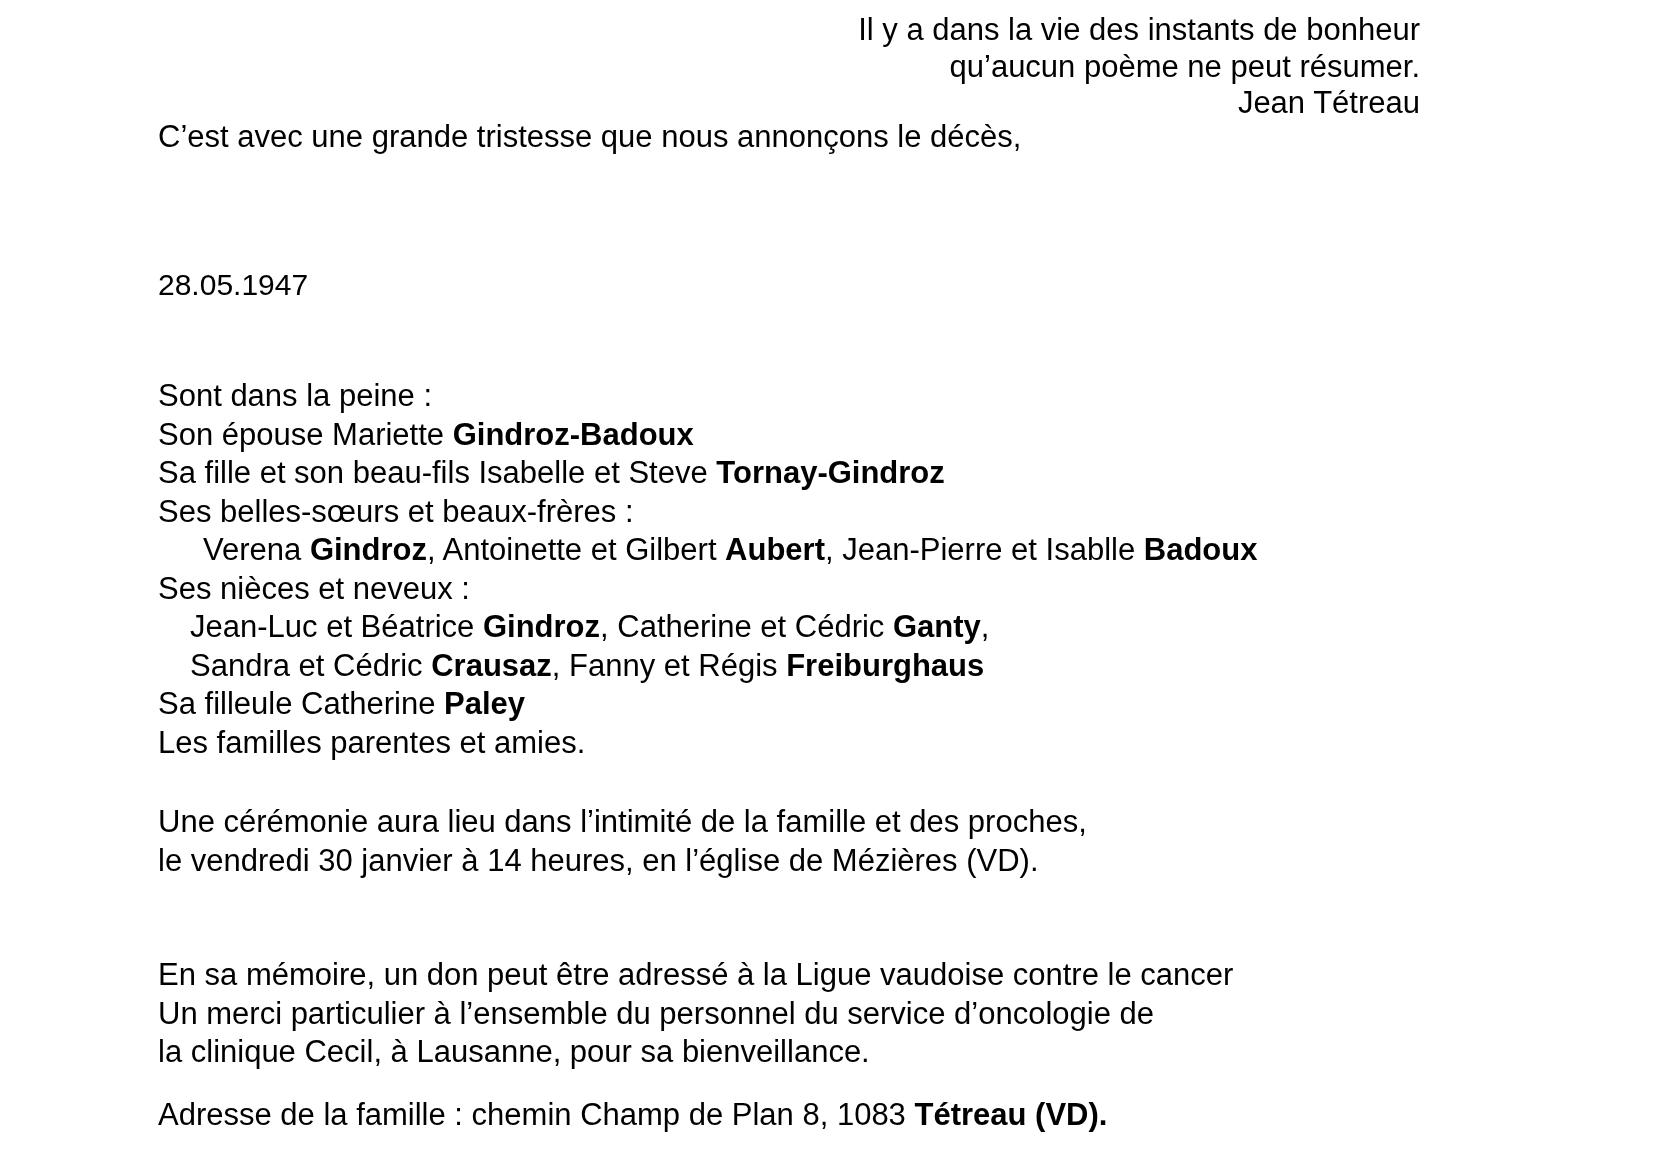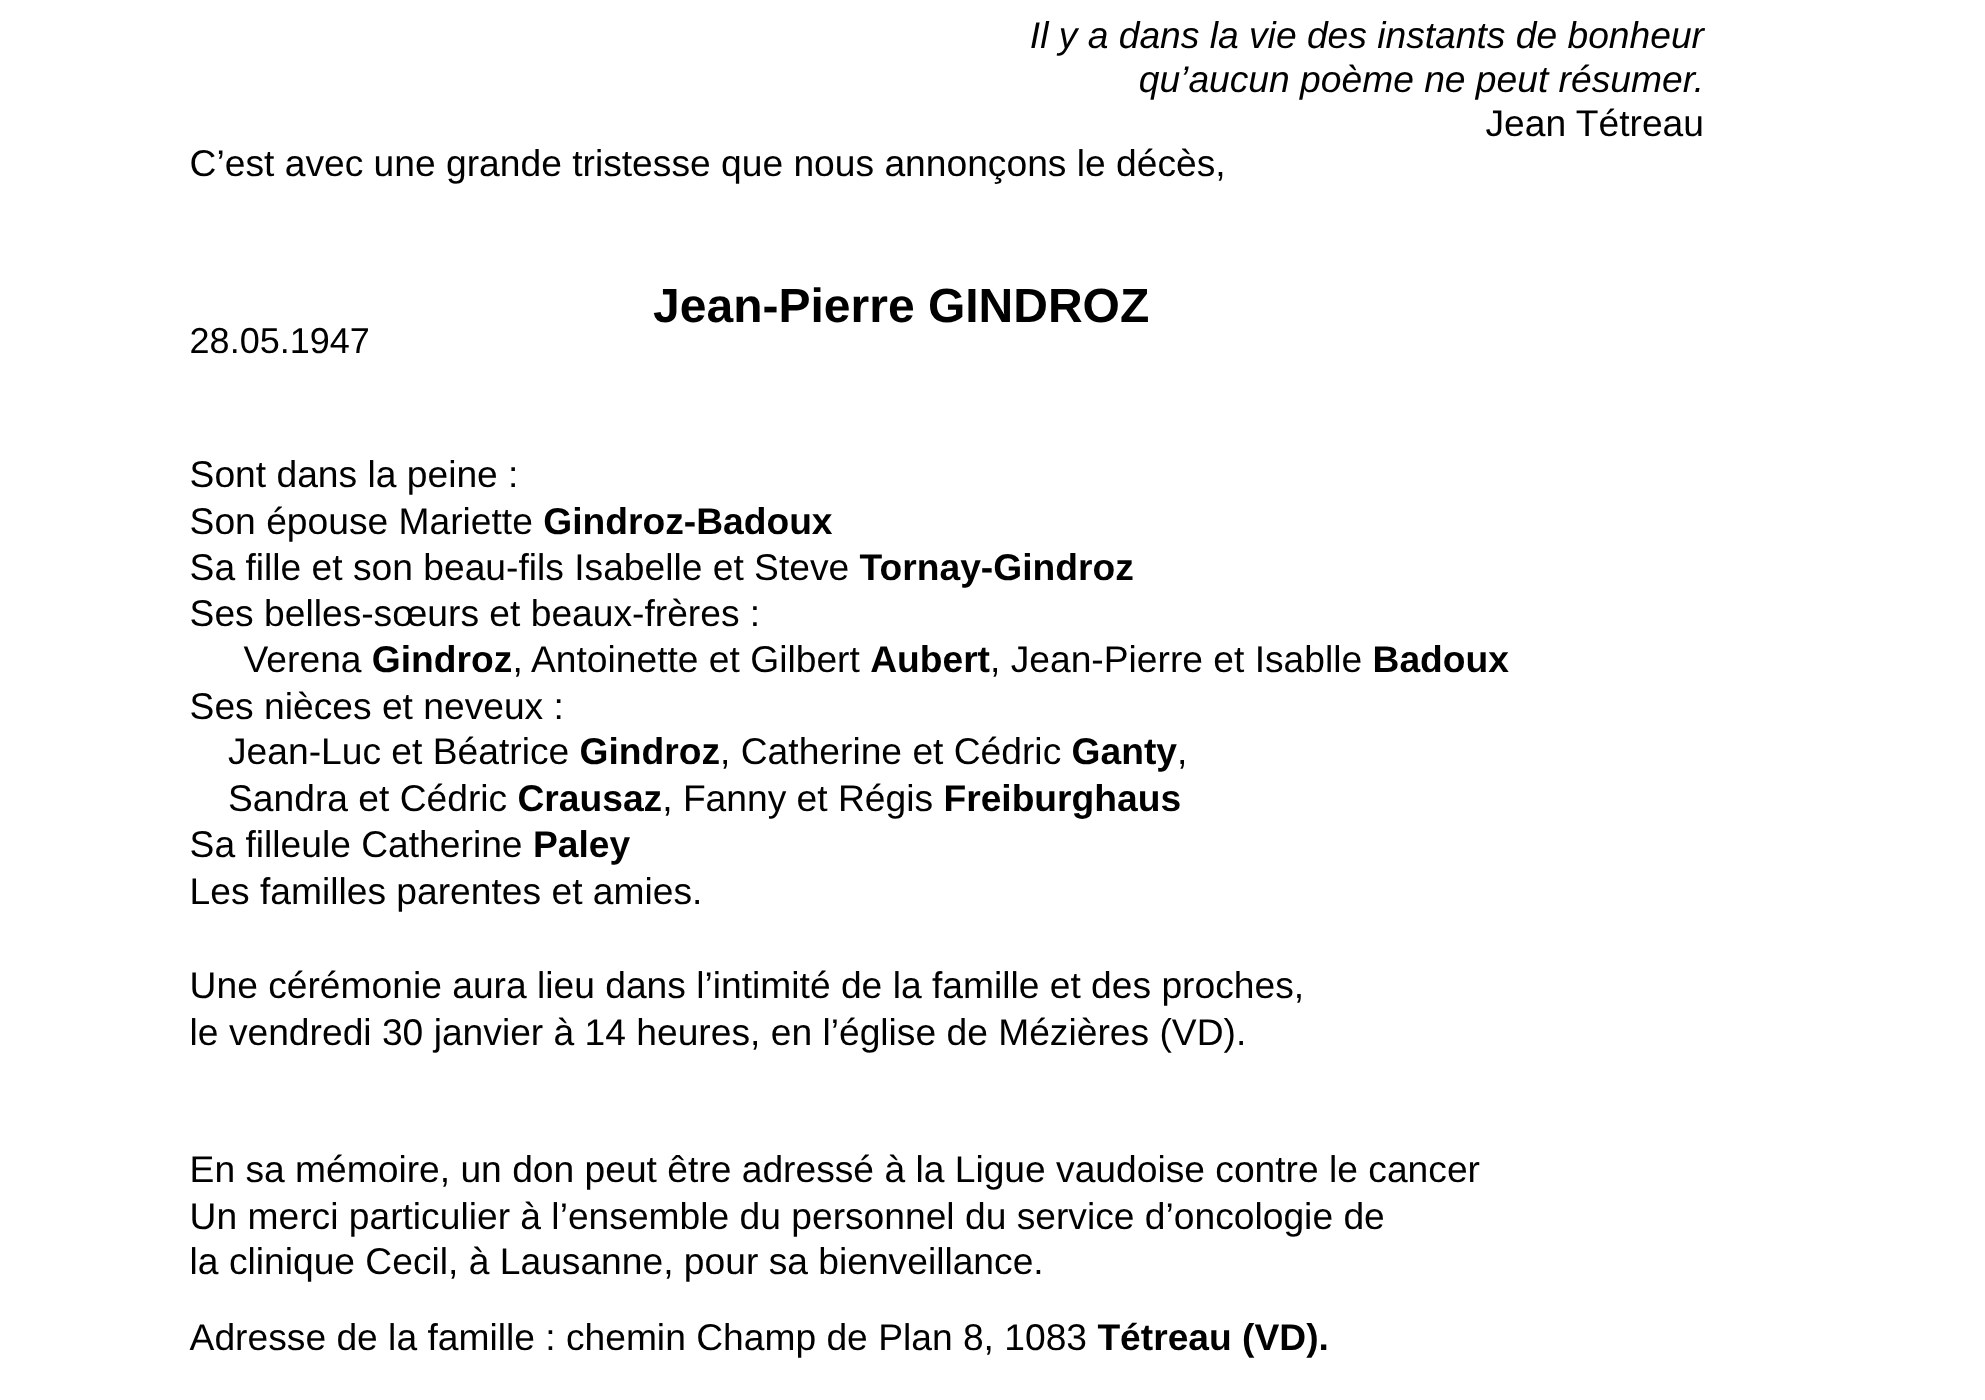--- a/index.html
+++ b/index.html
@@ -16,21 +16,21 @@
     overflow: hidden;
   }
   .line { white-space: nowrap; }
   .quote-block {
     position: absolute;
     top: 12px;
     right: 234px;
     text-align: right;
     line-height: 36.5px;
   }
-  .quote-block .q { font-style: italic; }
+  .quote-block .q { }
   .block { position: absolute; left: 158px; }
   .intro-block { top: 118px; }
   .name-block {
     top: 231px;
     left: 158px;
     width: 1186px;
     text-align: center;
     font-size: 40px;
     font-weight: bold;
     line-height: 48px;
@@ -59,21 +59,20 @@
   <div class="quote-block">
     <div class="line q">Il y a dans la vie des instants de bonheur</div>
     <div class="line q">qu’aucun poème ne peut résumer.</div>
     <div class="line">Jean Tétreau</div>
   </div>
 
   <div class="block intro-block">
     <div class="line">C’est avec une grande tristesse que nous annonçons le décès,</div>
   </div>
 
-  <div class="block name-block line">Jean-Pierre GINDROZ</div>
 
   <div class="block birthdate-block line">28.05.1947</div>
 
   <div class="block family-block">
     <div class="line"><span>Sont dans la peine :</span></div>
     <div class="line"><span>Son épouse Mariette </span><b>Gindroz-Badoux</b></div>
     <div class="line"><span>Sa fille et son beau-fils Isabelle et Steve </span><b>Tornay-Gindroz</b></div>
     <div class="line"><span>Ses belles-sœurs et beaux-frères :</span></div>
     <div class="line ind-lg"><span>Verena </span><b>Gindroz</b><span>, Antoinette et Gilbert </span><b>Aubert</b><span>, Jean-Pierre et Isablle </span><b>Badoux</b></div>
     <div class="line"><span>Ses nièces et neveux :</span></div>

